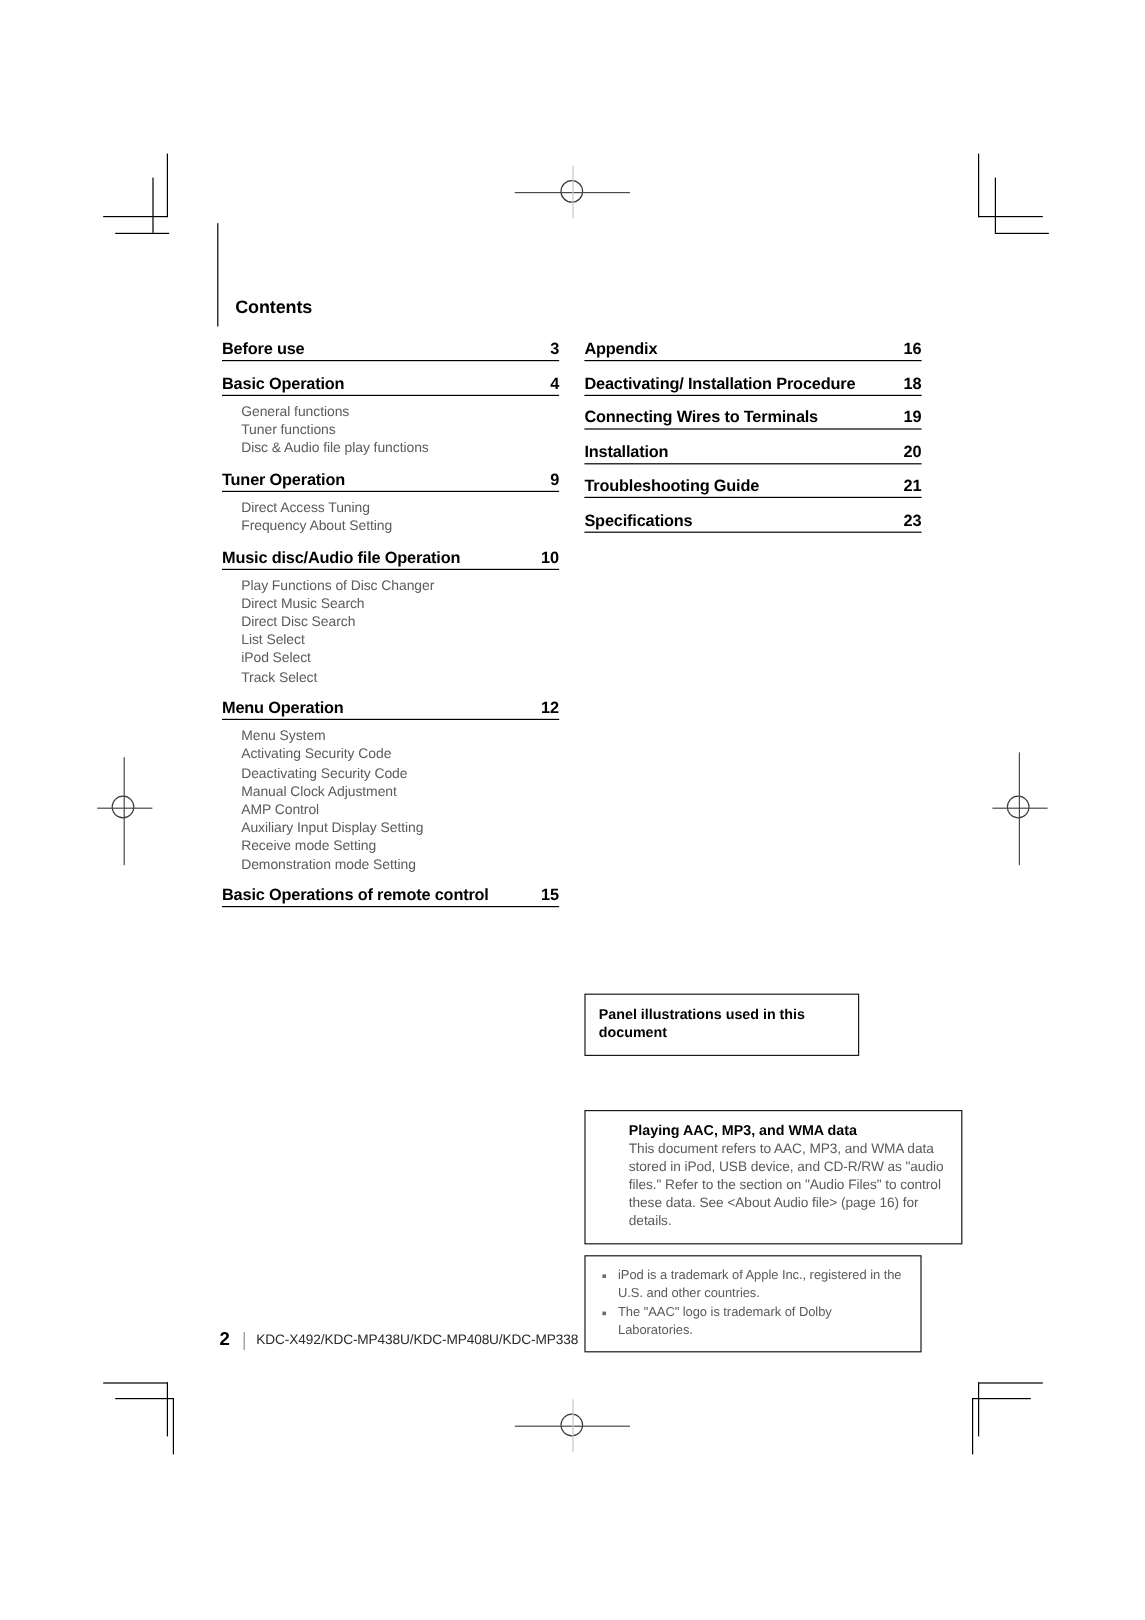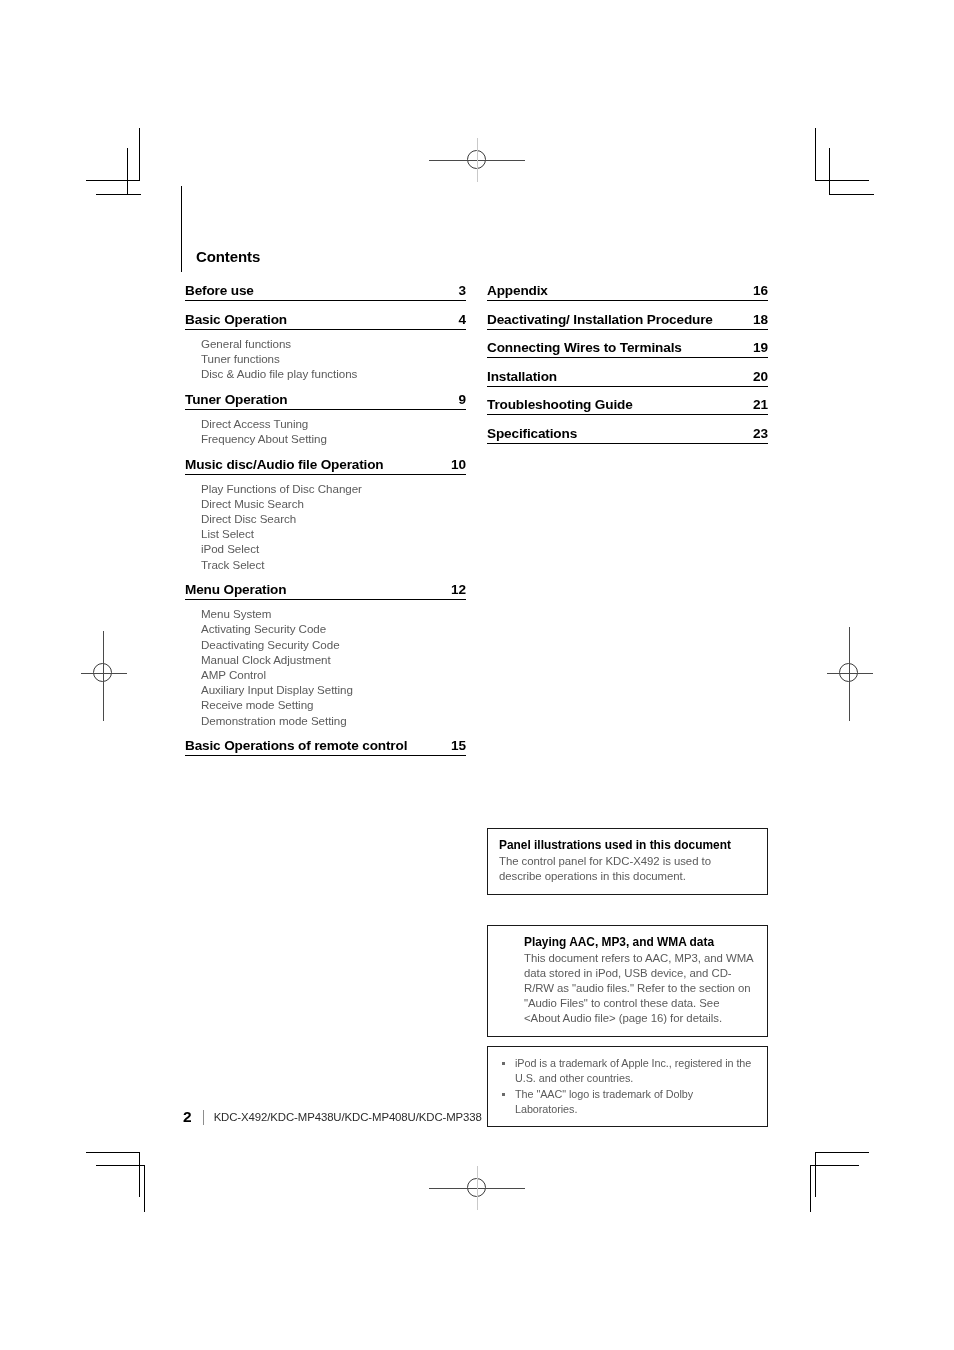--- a/index.html
+++ b/index.html
@@ -356,26 +356,25 @@
           </div>
         </div>
         <div class="group">
           <div class="entry">
             <span class="entry-title">Specifications</span>
             <span class="entry-page">23</span>
           </div>
         </div>
       </div>
 
-    <div class="note-box" style="left:487px; top:828px; width:281px;">
+    <div class="note-box" style="left:487px; top:828px; width:229px;">
       <div class="note-title">Panel illustrations used in this document</div>
-      <div class="note-body">The control panel for KDC-X492 is used to describe operations in this document.</div>
-    </div>
-
-    <div class="note-box" style="left:487px; top:925px; width:281px;padding-left:36px;">
+    </div>
+
+    <div class="note-box" style="left:487px; top:925px; width:315px;padding-left:36px;">
       <div class="note-title">Playing AAC, MP3, and WMA data</div>
       <div class="note-body">This document refers to AAC, MP3, and WMA data stored in iPod, USB device, and CD-R/RW as "audio files." Refer to the section on "Audio Files" to control these data. See &lt;About Audio file&gt; (page 16) for details.</div>
     </div>
 
     <div class="tm-box" style="left:487px; top:1046px; width:281px;">
       <ul class="tm-list" id="tm-list">
           <li><span class="tm-bullet"></span><span>iPod is a trademark of Apple Inc., registered in the U.S. and other countries.</span></li>
           <li><span class="tm-bullet"></span><span>The "AAC" logo is trademark of Dolby Laboratories.</span></li>
         </ul>
     </div>

